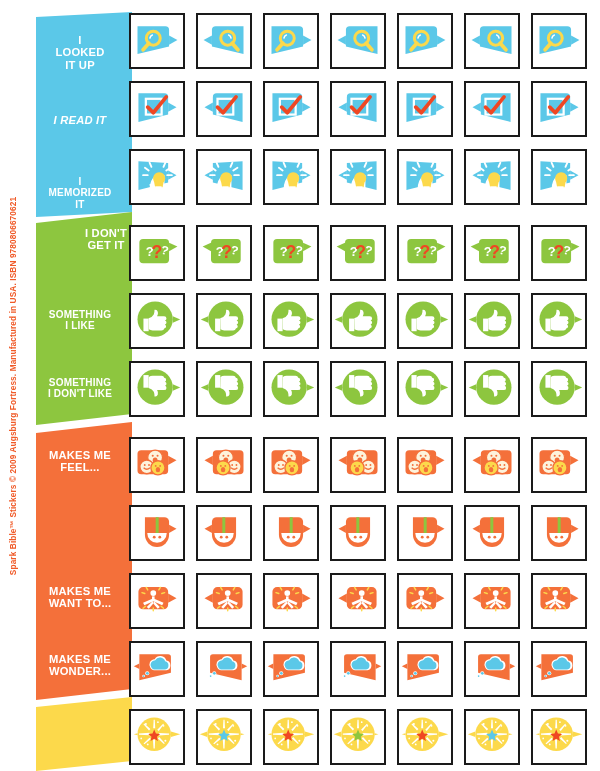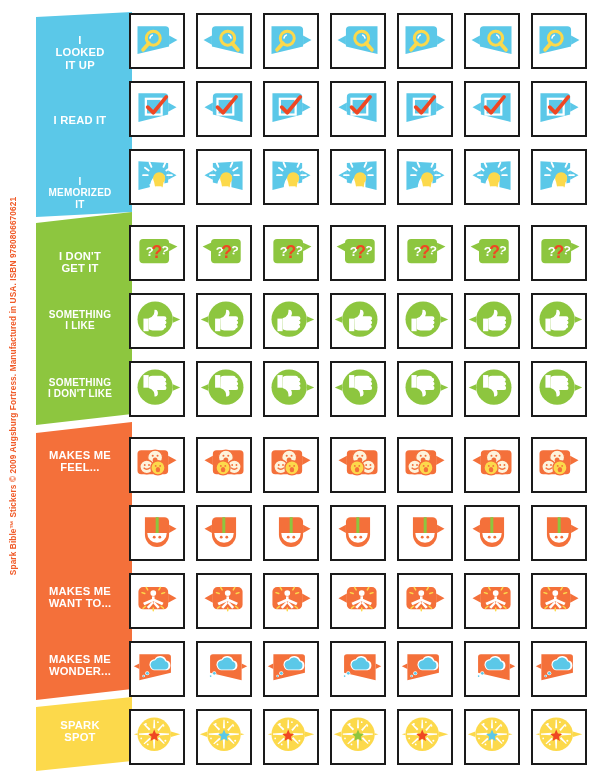--- a/index.html
+++ b/index.html
@@ -70,38 +70,38 @@
         <path d="M0 5 L96 0 L96 200 L0 205 Z" fill="#5bc8e8"></path>
         <path d="M96 30 L112 41 L96 52 Z" fill="#5bc8e8"></path>
         <path d="M96 97 L112 108 L96 119 Z" fill="#5bc8e8"></path>
         <path d="M96 165 L112 176 L96 187 Z" fill="#5bc8e8"></path>
       </svg>
       <div class="band-label" style="top:22px;">
         <div>I</div>
         <div>LOOKED</div>
         <div>IT  UP</div>
       </div>
-      <div class="band-label" style="top:102px;">
+      <div class="band-label" style="top:102px;font-style:italic;">
         <div>I READ IT</div>
       </div>
       <div class="band-label small" style="top:164px;">
         <div>I</div>
         <div>MEMORIZED</div>
         <div>IT</div>
       </div>
     </div>
 
     <div class="band" style="top:197px;height:216px;">
       <svg width="102" height="216" viewBox="0 0 102 216">
         <path d="M0 14 L96 3 L96 205 L0 216 Z" fill="#8dc63f"></path>
         <path d="M96 37 L112 48 L96 59 Z" fill="#8dc63f"></path>
         <path d="M96 105 L112 116 L96 127 Z" fill="#8dc63f"></path>
         <path d="M96 173 L112 184 L96 195 Z" fill="#8dc63f"></path>
       </svg>
-      <div class="band-label" style="top:41px;">
+      <div class="band-label" style="top:18px;padding-left:26px;">
         <div>I DON'T</div>
         <div>GET IT</div>
       </div>
       <div class="band-label small" style="top:100px;">
         <div>SOMETHING</div>
         <div>I LIKE</div>
       </div>
       <div class="band-label small" style="top:168px;">
         <div>SOMETHING</div>
         <div>I DON'T LIKE</div>
@@ -128,24 +128,20 @@
         <div>MAKES ME</div>
         <div>WONDER...</div>
       </div>
     </div>
 
     <div class="band" style="top:683px;height:80px;">
       <svg width="102" height="80" viewBox="0 0 102 80">
         <path d="M0 12 L96 2 L96 66 L0 76 Z" fill="#fcd94b"></path>
         <path d="M96 28 L112 39 L96 50 Z" fill="#fcd94b"></path>
       </svg>
-      <div class="band-label" style="top:24px;">
-        <div>SPARK</div>
-        <div>SPOT</div>
-      </div>
     </div>
   </div>
 
   <div class="grid">
 
     <div class="srow" style="top:0px;">
       <div class="cell" style="left:0px">
           <div class="art">
             <svg viewBox="0 0 56 56">
               <g>

